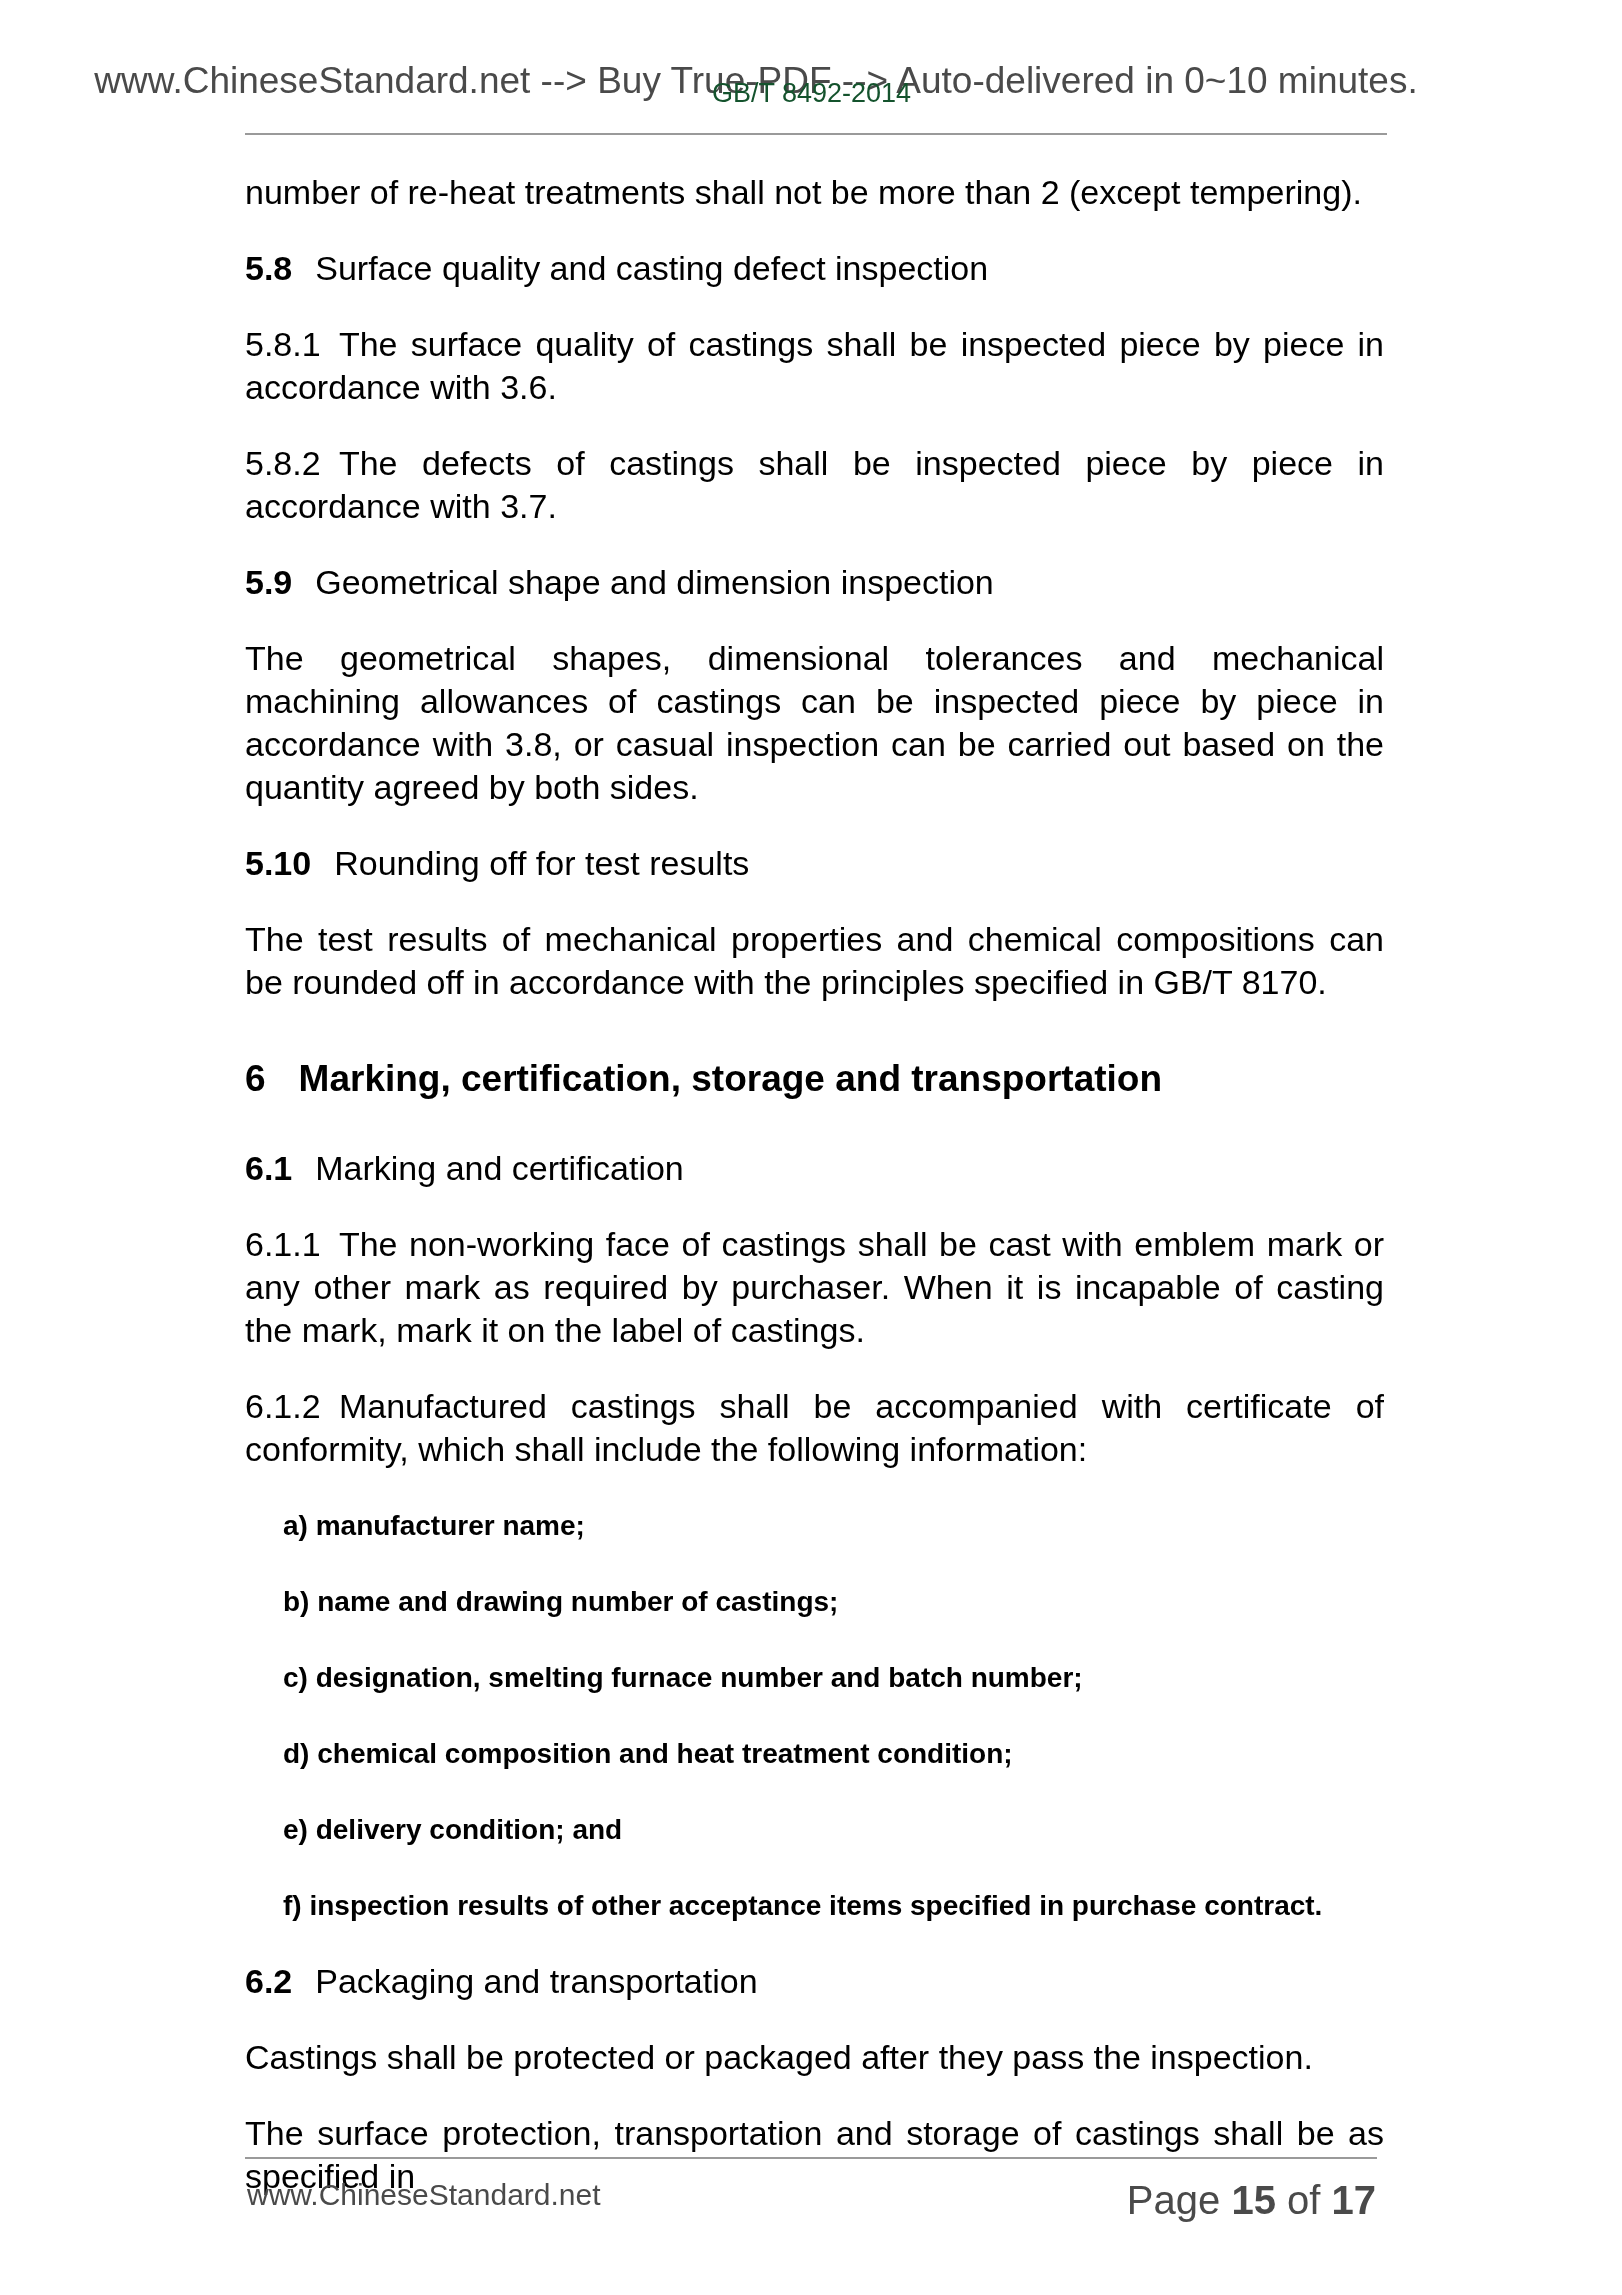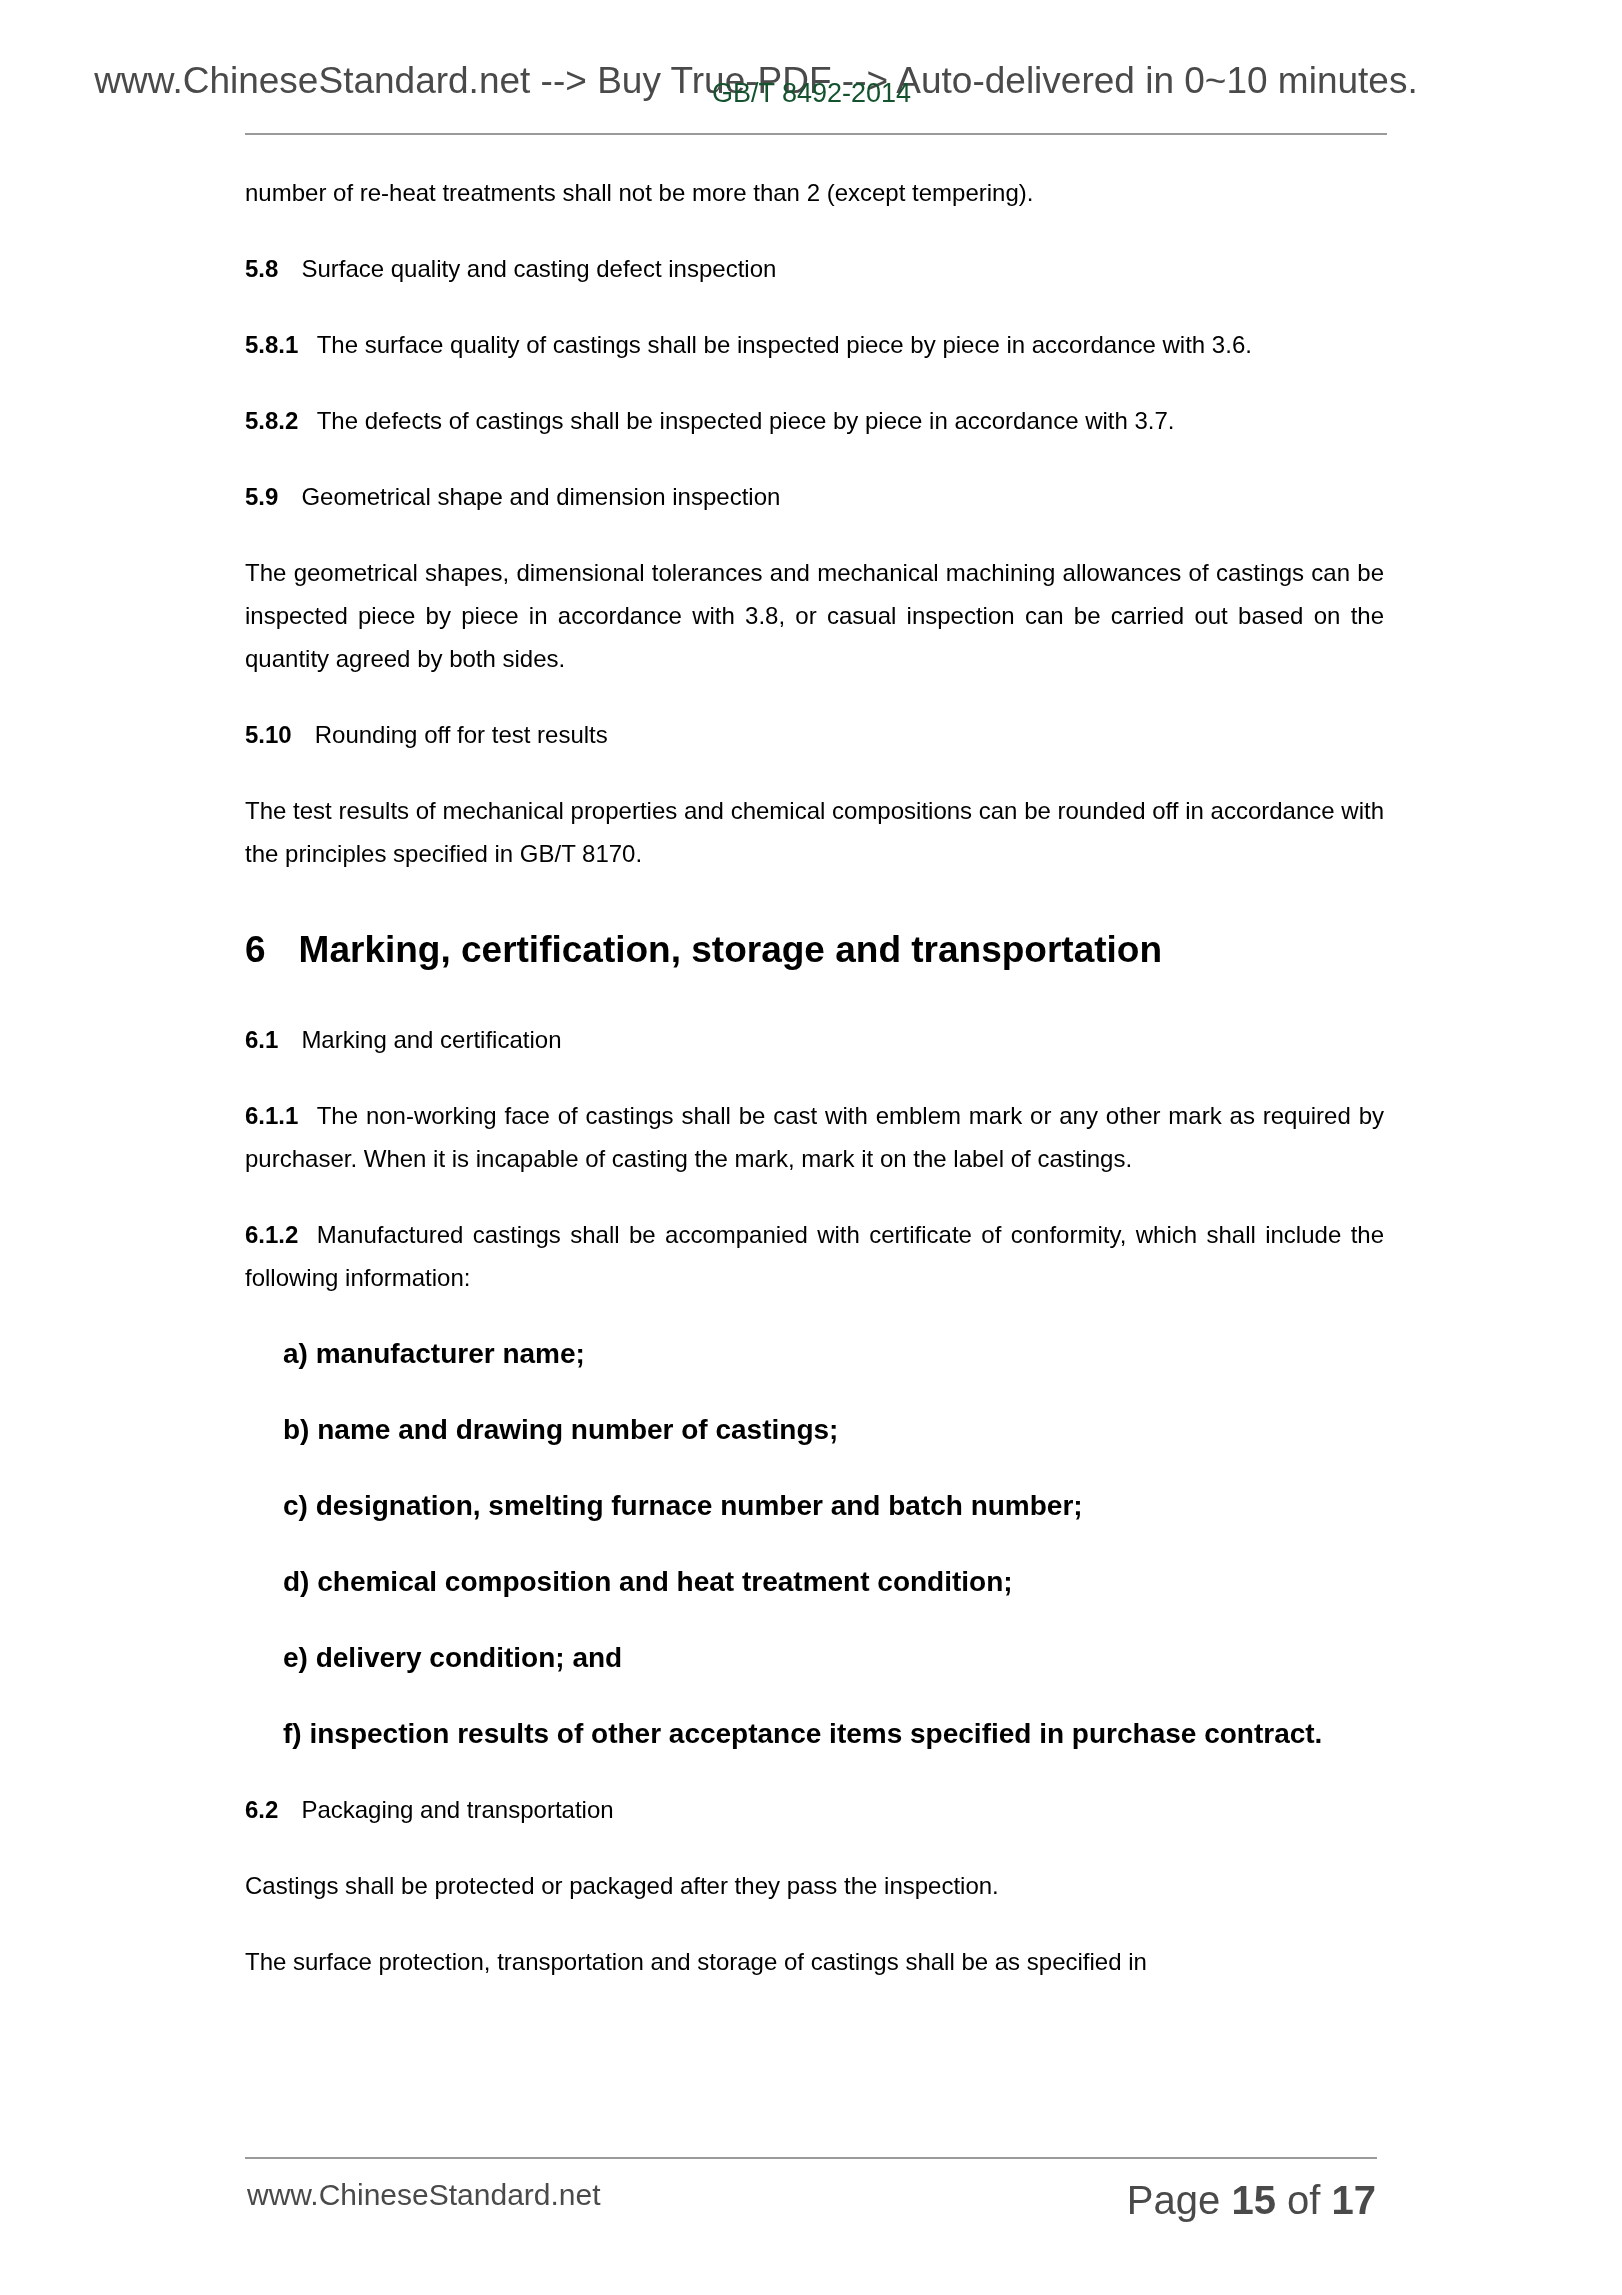--- a/index.html
+++ b/index.html
@@ -18,23 +18,23 @@
     position: absolute; left: 0; width: 1623px; top: 78px; text-align: center;
     font-size: 27px; color: #14532d; white-space: nowrap;
   }
   .hdr-rule {
     position: absolute; left: 245px; top: 133px; width: 1142px; height: 1.7px; background: #9a9a9a;
   }
 
   
   .content { position: absolute; left: 245px; top: 171px; width: 1139px; }
   .p {
-    font-size: 24px; line-height: 43px; margin: 0 0 33px 0; text-align: justify;
+    font-size: 34px; line-height: 43px; margin: 0 0 33px 0; text-align: justify;
   }
-  .p .num { font-weight: bold; margin-right: 18.3px; }
+  .p .num { font-weight: normal; margin-right: 18.3px; }
   .sec .num { font-weight: bold; margin-right: 23px; }
   .h1 {
     font-size: 37px; font-weight: bold; line-height: 50px; margin: 50px 0 43px 0;
   }
   .h1 .num { margin-right: 33px; }
   .li { font-size: 28px; line-height: 43px; margin: 0 0 33px 38px; font-weight: bold; }
 
   
   .ftr-rule {
     position: absolute; left: 245px; top: 2157px; width: 1132px; height: 1.7px; background: #9a9a9a;

